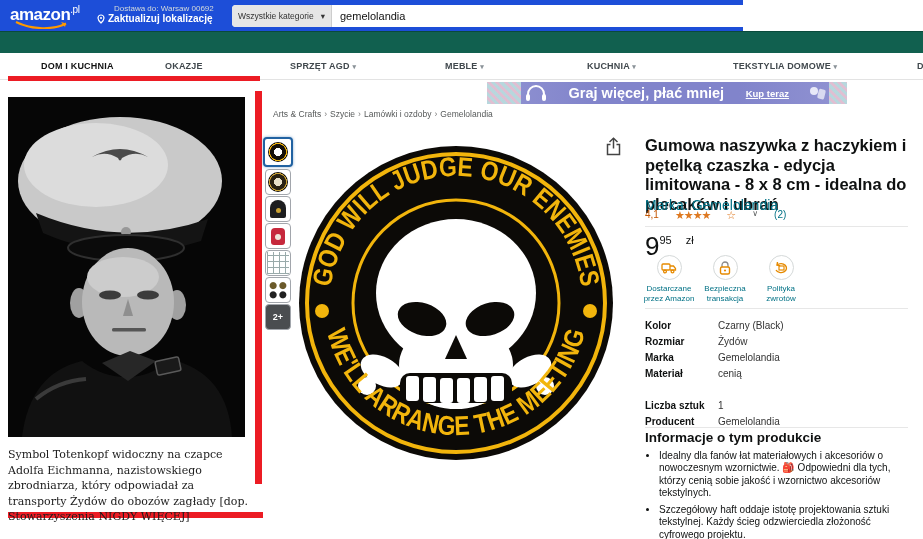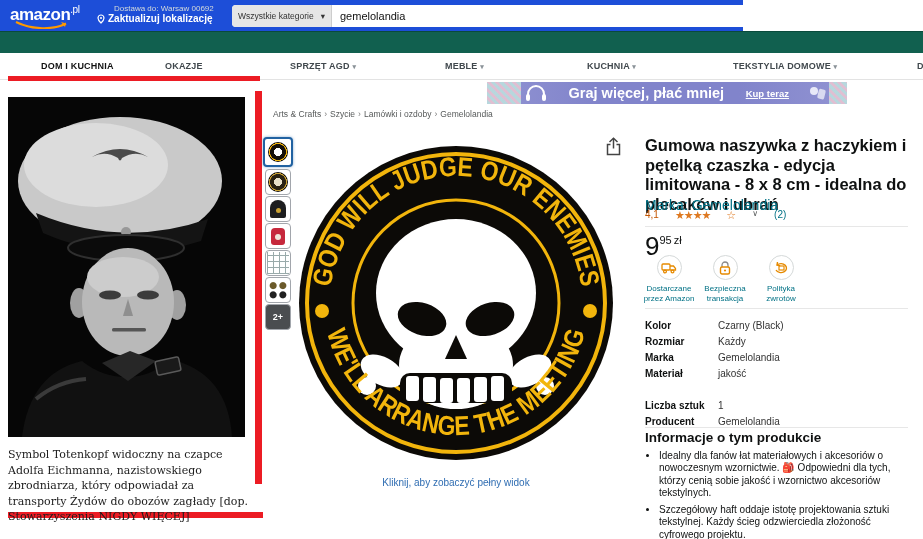--- a/index.html
+++ b/index.html
@@ -66,21 +66,21 @@
   .rating { left:645px; top:209px; font-size:10px; display:flex; align-items:flex-start; gap:16px; }
   .rating .val { color:#c45500; }
   .rating .stars { color:#de7921; font-size:11px; letter-spacing:-1px; }
   .rating .star-empty { color:#de7921; font-size:11px; }
   .rating .caret { color:#565959; font-size:8px; }
   .rating .count { color:#007185; cursor:pointer; }
   .hr { height:1px; background:#e7e7e7; }
   .price { left:645px; top:231px; color:#0f1111; }
   .price .pw { font-size:26px; }
   .price .pf { font-size:11px; vertical-align:top; position:relative; top:3px; }
-  .price .pc { font-size:11px; vertical-align:top; position:relative; top:3px; margin-left:2px;text-align:right; }
+  .price .pc { font-size:11px; vertical-align:top; position:relative; top:3px; margin-left:14px;text-align:right; }
   .badge { top:255px; width:58px; text-align:center; cursor:pointer; }
   .badge .ic { width:25px; height:25px; border:1px solid #d5d9d9; border-radius:50%; margin:0 auto 4px; display:flex; align-items:center; justify-content:center; background:#fff; }
   .badge .lbl { font-size:8px; line-height:10px; color:#007185; }
   .detrow { left:645px; width:270px; height:15.7px; font-size:10px; display:flex; }
   .detrow .k { width:73px; font-weight:bold; color:#0f1111; }
   .detrow .v { color:#333;text-align:right; }
   .about-title { left:645px; top:430px; font-size:13.5px; font-weight:bold; color:#0f1111;text-align:right; }
   .bullets { left:651px; top:450px; width:268px; }
   .bullets li { font-size:10px; line-height:12.3px; color:#0f1111; margin-bottom:5px; margin-left:8px; }
 
@@ -234,21 +234,20 @@
         <rect x="195" y="233" width="13" height="25" rx="3"></rect>
       </g>
       <text font-size="27" font-weight="bold" fill="#f2b50c" font-family="Liberation Sans, sans-serif">
         <textPath href="#arcTop" startOffset="50%" text-anchor="middle" textLength="366" lengthAdjust="spacingAndGlyphs">GOD WILL JUDGE OUR ENEMIES</textPath>
       </text>
       <text font-size="27" font-weight="bold" fill="#f2b50c" font-family="Liberation Sans, sans-serif">
         <textPath href="#arcBottom" startOffset="50%" text-anchor="middle" textLength="356" lengthAdjust="spacingAndGlyphs">WE'LL ARRANGE THE MEETING</textPath>
       </text>
     </svg>
   </div>
-  <div class="abs zoom-hint">Kliknij, aby zobaczyć pełny widok</div>
 
   <div class="abs breadcrumb">
     <span class="crumb">Arts &amp; Crafts</span><span class="sep">›</span><span class="crumb">Szycie</span><span class="sep">›</span><span class="crumb">Lamówki i ozdoby</span><span class="sep">›</span><span class="crumb">Gemelolandia</span>
   </div>
 
   <div class="abs share-btn">
     <svg width="17" height="19" viewBox="0 0 17 19">
         <g stroke="#444" stroke-width="1.5" fill="none">
           <path d="M8.5 1.5 v10"></path>
           <path d="M4.5 5 L8.5 1.2 L12.5 5"></path>
@@ -308,29 +307,29 @@
     <div class="lbl">Polityka zwrotów</div>
   </div>
   <div class="abs hr" style="left:645px; top:308px; width:263px;"></div>
 
   <div class="abs detrow" style="top:320px">
       <span class="k">Kolor</span>
       <span class="v">Czarny (Black)</span>
     </div>
   <div class="abs detrow" style="top:336px">
       <span class="k">Rozmiar</span>
-      <span class="v">Każdy</span>
+      <span class="v">Żydów</span>
     </div>
   <div class="abs detrow" style="top:352px">
       <span class="k">Marka</span>
       <span class="v">Gemelolandia</span>
     </div>
   <div class="abs detrow" style="top:368px">
       <span class="k">Materiał</span>
-      <span class="v">jakość</span>
+      <span class="v">cenią</span>
     </div>
   <div class="abs detrow" style="top:400px">
       <span class="k">Liczba sztuk</span>
       <span class="v">1</span>
     </div>
   <div class="abs detrow" style="top:416px">
       <span class="k">Producent</span>
       <span class="v">Gemelolandia</span>
     </div>
   <div class="abs hr" style="left:645px; top:427px; width:263px;"></div>

